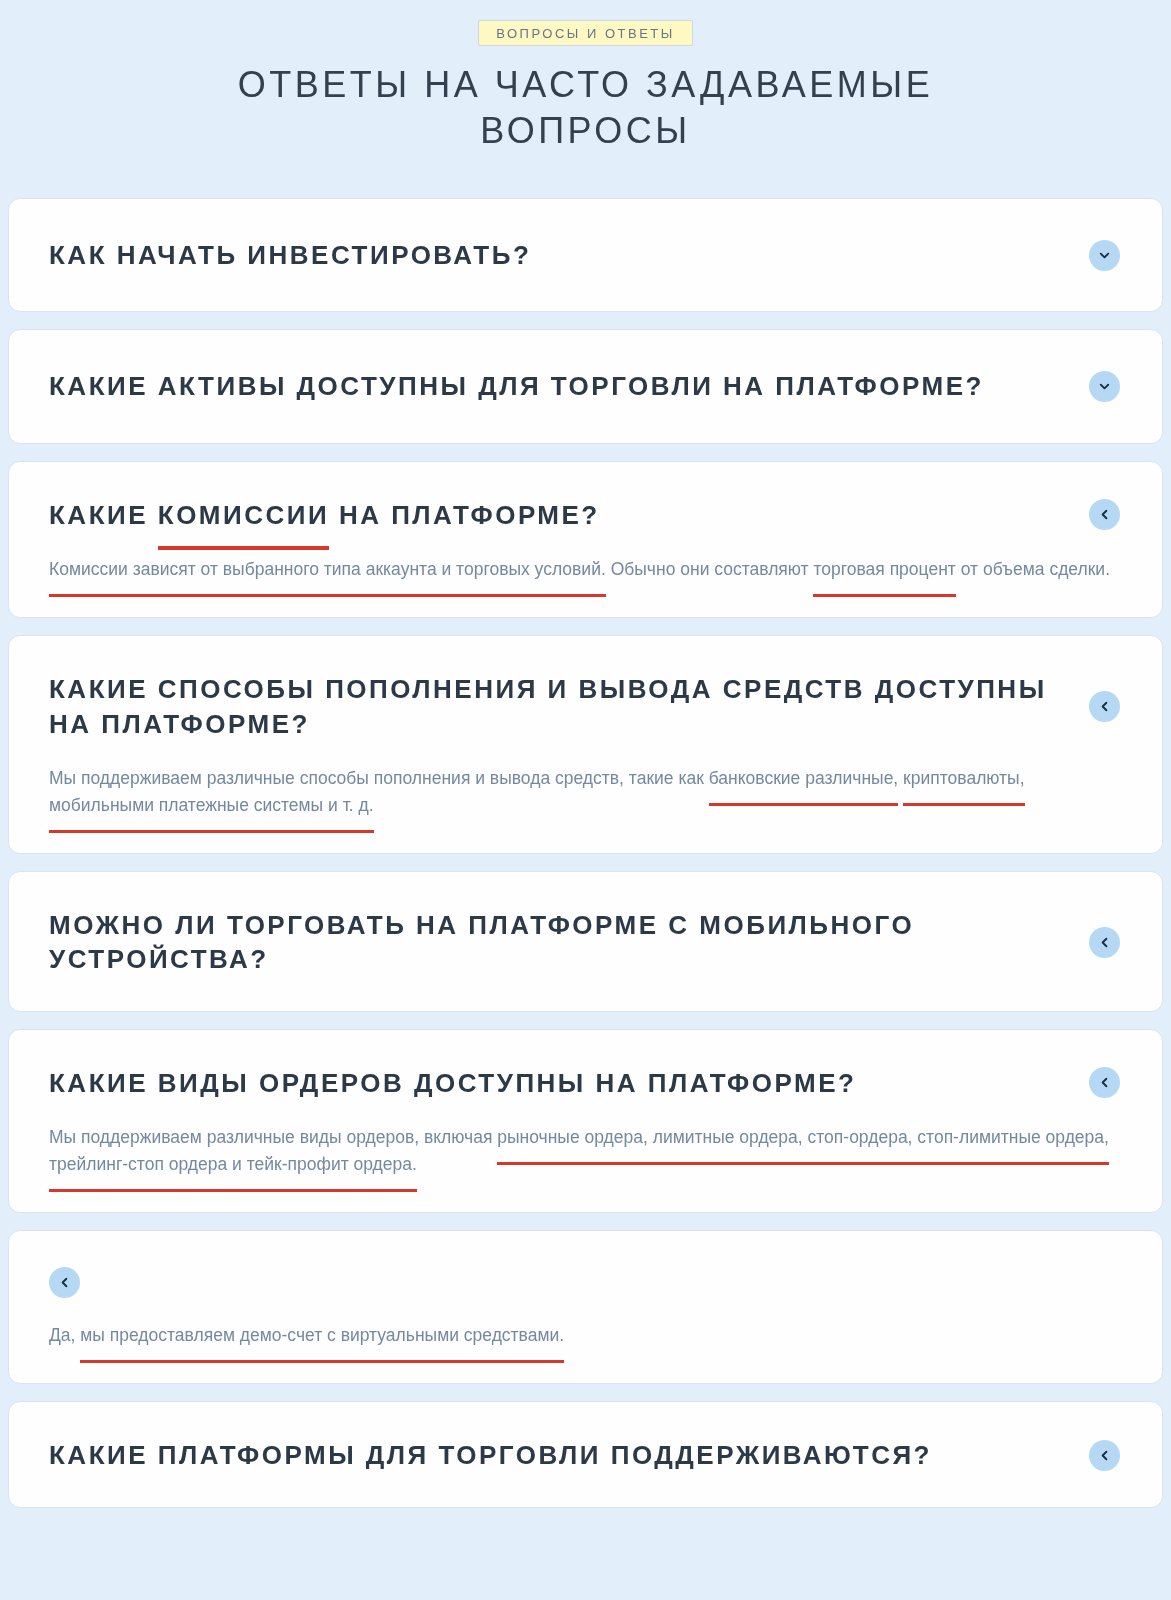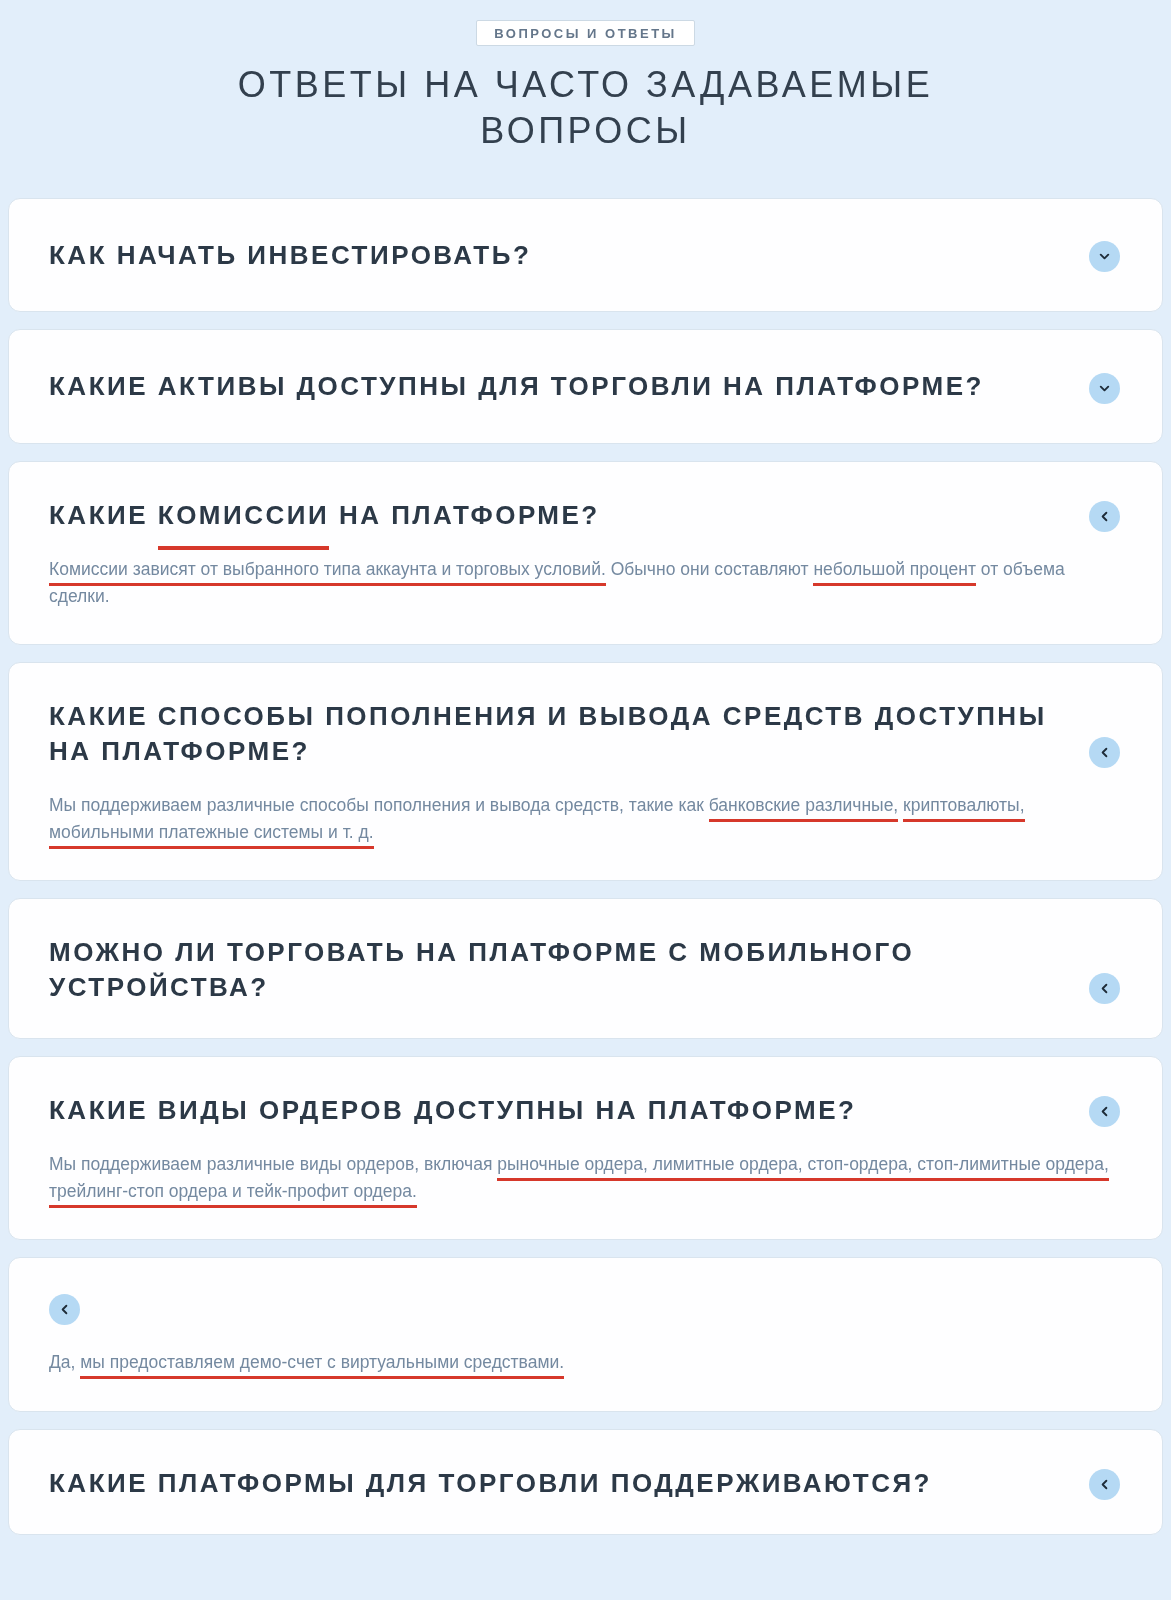--- a/index.html
+++ b/index.html
@@ -22,25 +22,25 @@
     font-family:"Liberation Sans", sans-serif;
     -webkit-font-smoothing:antialiased;
   }
   
   .faq-header{
     padding-top:20px;
     text-align:center;
   }
   .badge{
     display:inline-block;
-    background:#ffffff;
+    background:#fef9c3;
     border:1px solid #ccd9e4;
     color:#64768a;
     font-size:13px;
-    font-weight:700;
+    font-weight:400;
     letter-spacing:2.5px;
     padding:5px 17px 4px;
     border-radius:2px;
     text-transform:uppercase;
   }
   .page-title{
     margin:16px auto 0;
     max-width:790px;
     color:var(--heading);
     font-size:36px;
@@ -59,21 +59,21 @@
   }
   .faq-card{
     background:var(--card-bg);
     border:1px solid var(--card-border);
     border-radius:12px;
     padding:36px 42px 34px 40px;
   }
   .faq-card[data-expanded="false"]{padding-top:39px;padding-bottom:39px;}
   .q-row{
     display:flex;
-    align-items:flex-end;
+    align-items:center;
     justify-content:space-between;
     gap:24px;
     cursor:pointer;
   }
   .question{
     color:var(--question);
     font-size:26px;
     font-weight:700;
     letter-spacing:2.5px;
     line-height:1.32;
@@ -96,21 +96,21 @@
   .chev-left svg{transform:rotate(90deg);}
   .answer{
     margin-top:24px;
     color:var(--answer);
     font-size:17.5px;
     line-height:1.55;
     max-width:1065px;
   }
   .answer .u-red{
     border-bottom:3px solid var(--red);
-    padding-bottom:4px;
+    padding-bottom:15px;
   }
 </style>
 </head>
 <body>
 
 <header class="faq-header">
   <span class="badge">ВОПРОСЫ И ОТВЕТЫ</span>
   <h1 class="page-title">ОТВЕТЫ НА ЧАСТО ЗАДАВАЕМЫЕ ВОПРОСЫ</h1>
 </header>
 
@@ -141,21 +141,21 @@
 
   <section class="faq-card" data-expanded="true">
     <div class="q-row">
       <h2 class="question"><span>КАКИЕ </span><span class="u-title">КОМИССИИ</span><span> НА ПЛАТФОРМЕ?</span></h2>
       <button class="chev-btn chev-left">
         <svg width="15" height="15" viewBox="0 0 24 24" fill="none" stroke="#1f2d3a" stroke-width="3" stroke-linecap="round" stroke-linejoin="round">
           <polyline points="6,9 12,15 18,9"></polyline>
         </svg>
       </button>
     </div>
-    <p class="answer"><span class="u-red">Комиссии зависят от выбранного типа аккаунта и торговых условий.</span><span> Обычно они составляют </span><span class="u-red">небольшой процент</span><span> от объема сделки.</span></p>
+    <p class="answer"><span class="u-red">Комиссии зависят от выбранного типа аккаунта и торговых условий.</span><span> Обычно они составляют </span><span class="u-red">торговая процент</span><span> от объема сделки.</span></p>
   </section>
 
   <section class="faq-card" data-expanded="true">
     <div class="q-row">
       <h2 class="question"><span>КАКИЕ СПОСОБЫ ПОПОЛНЕНИЯ И ВЫВОДА СРЕДСТВ ДОСТУПНЫ НА ПЛАТФОРМЕ?</span></h2>
       <button class="chev-btn chev-left">
         <svg width="15" height="15" viewBox="0 0 24 24" fill="none" stroke="#1f2d3a" stroke-width="3" stroke-linecap="round" stroke-linejoin="round">
           <polyline points="6,9 12,15 18,9"></polyline>
         </svg>
       </button>

